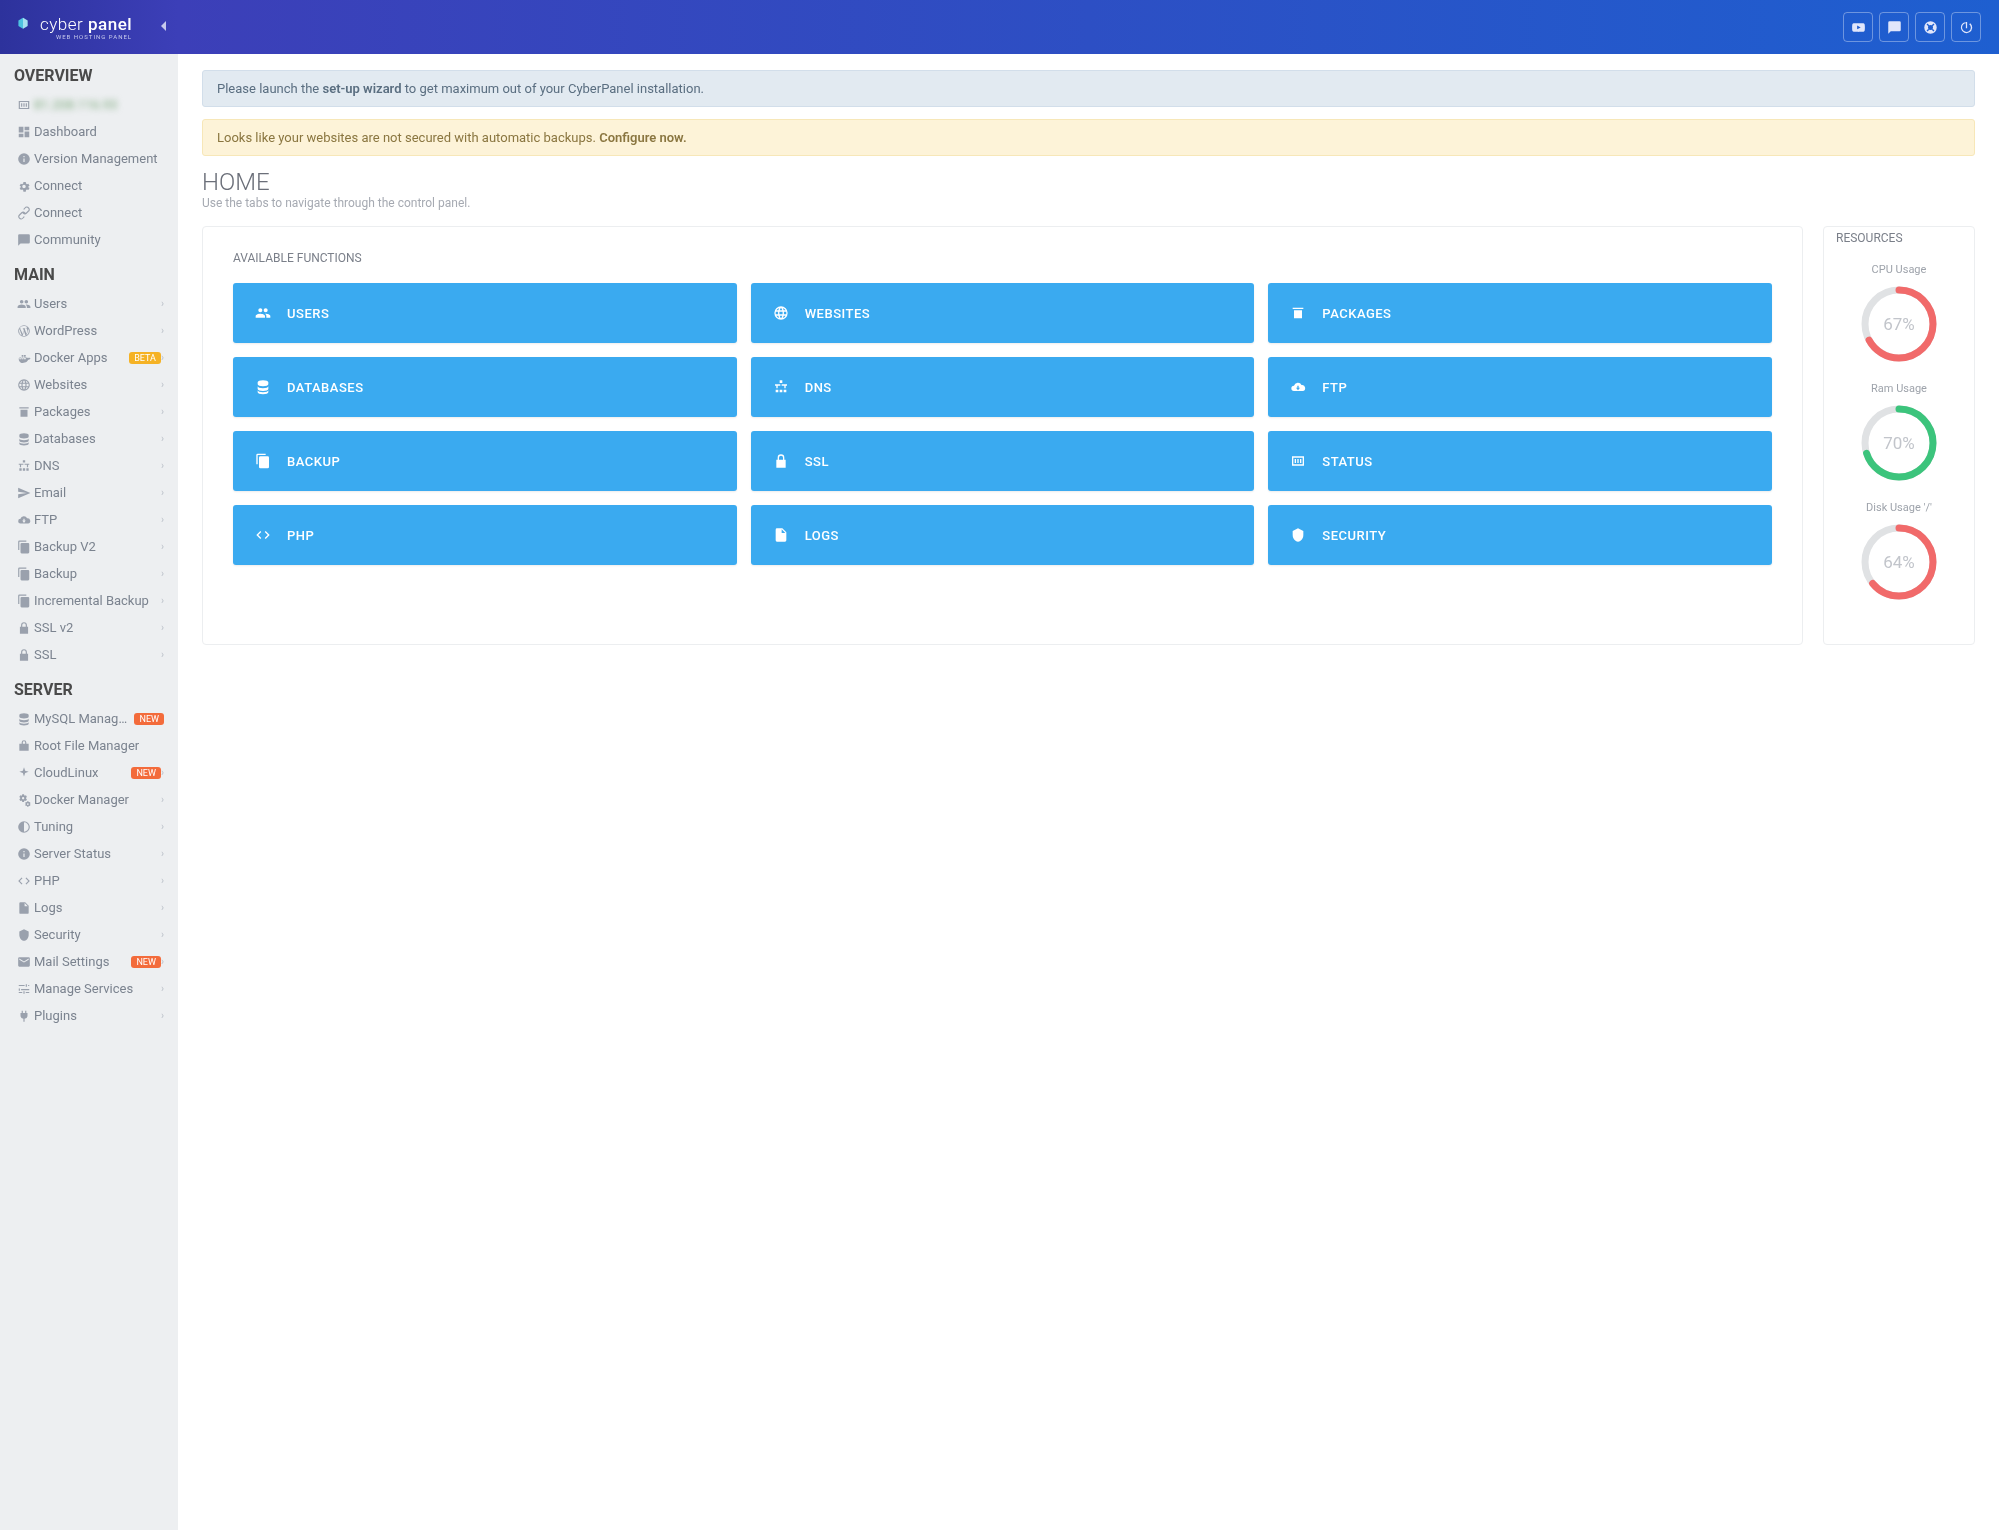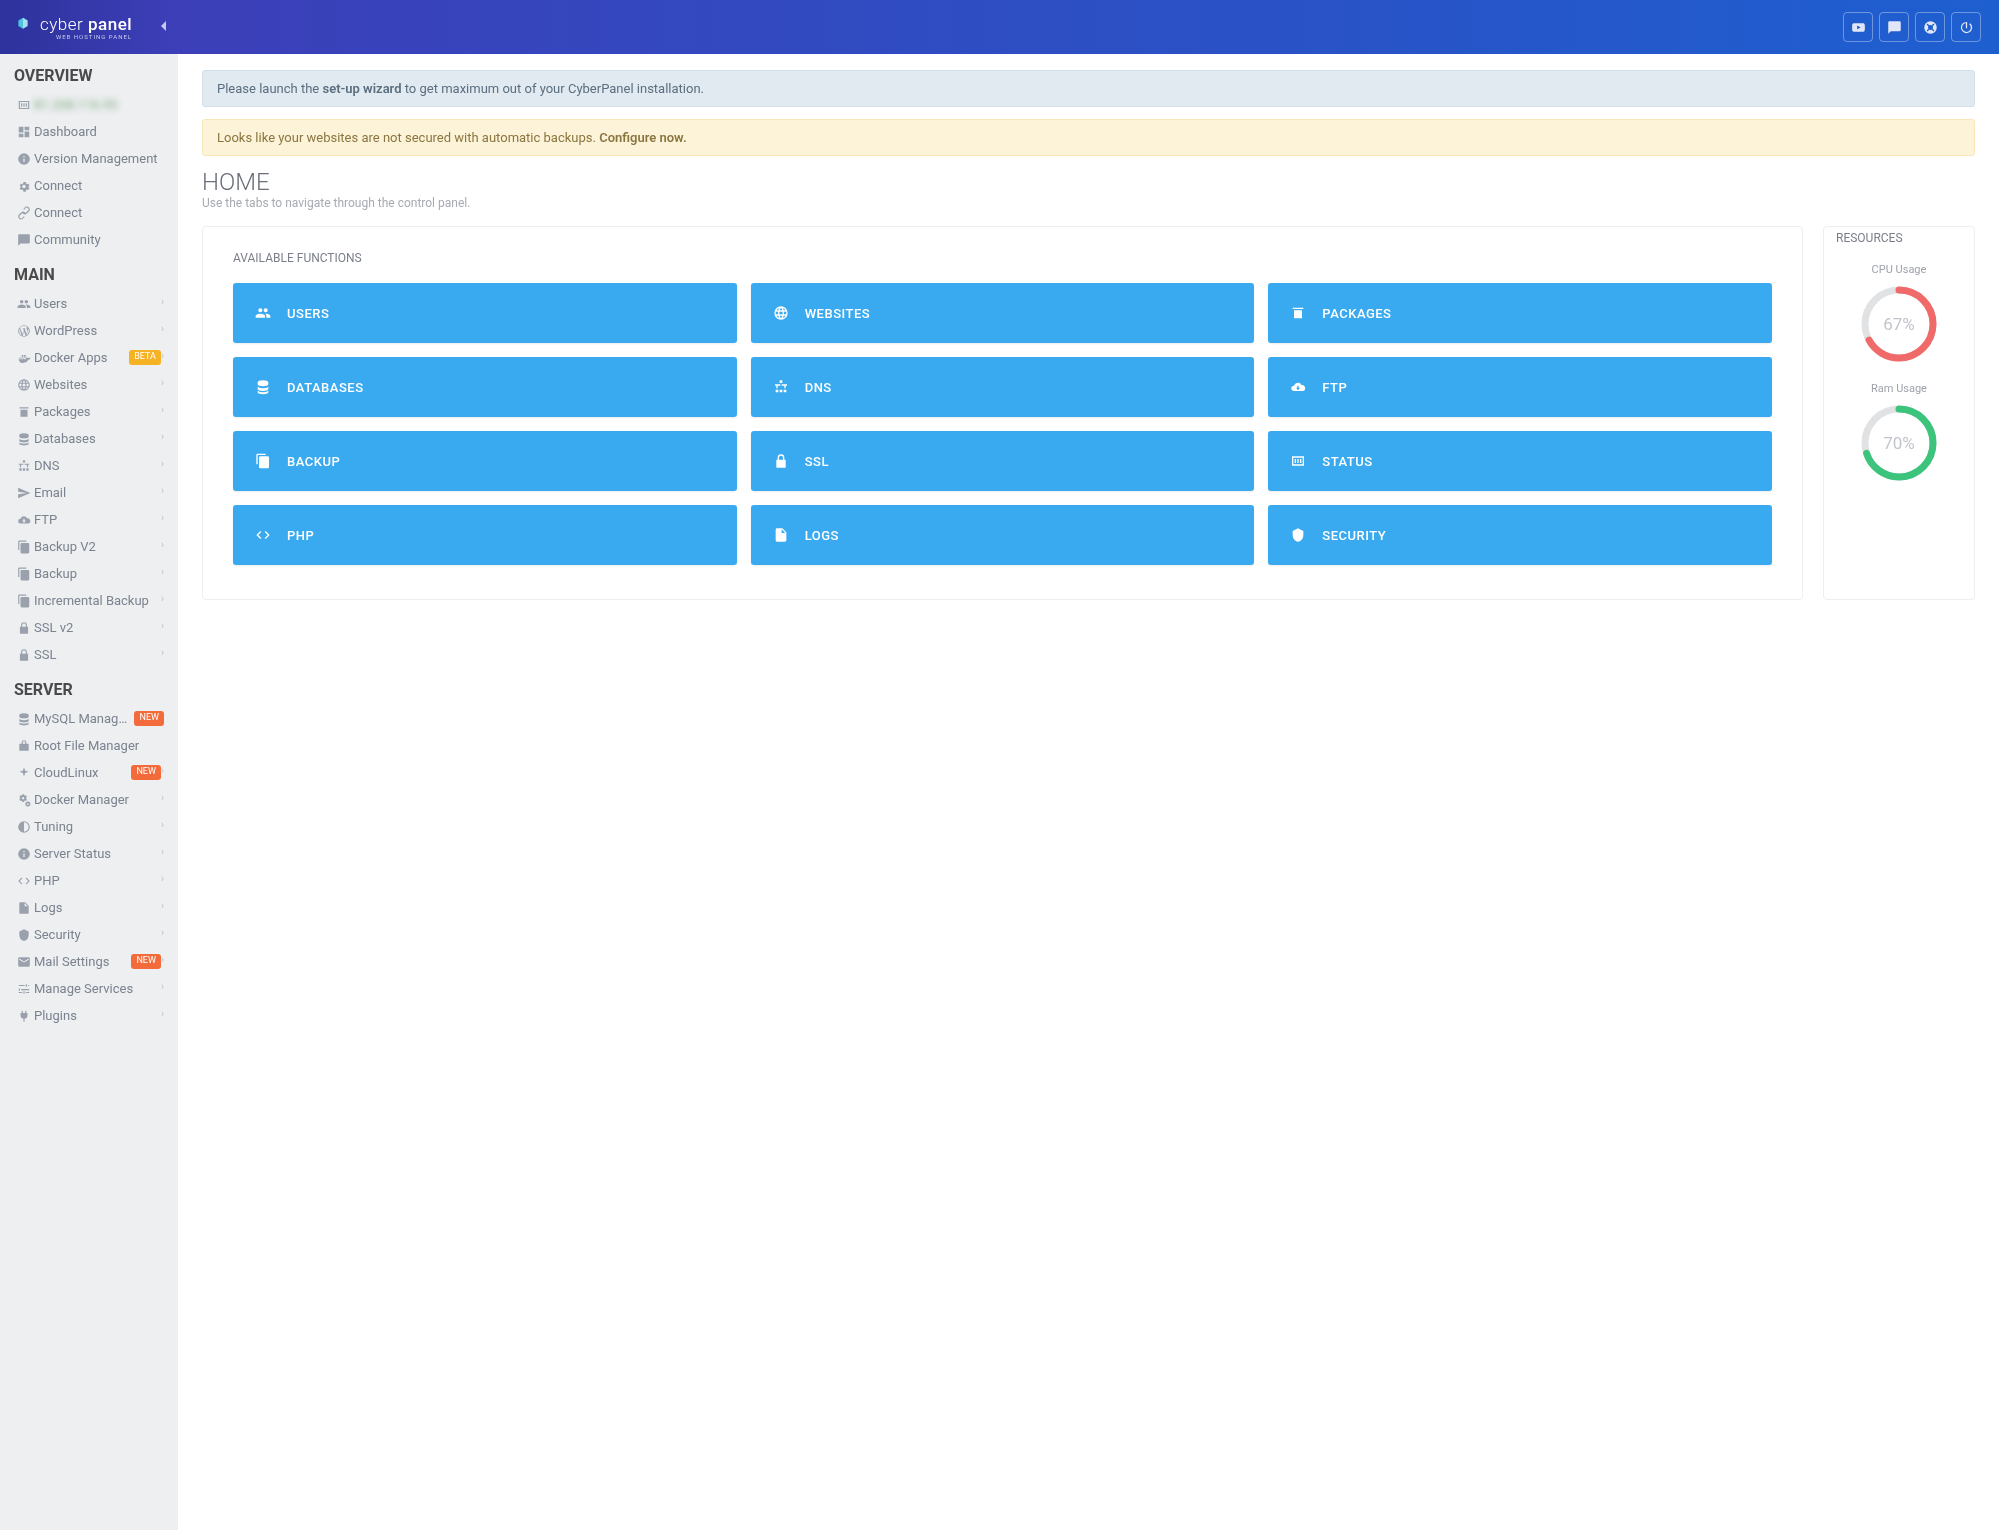--- a/index.html
+++ b/index.html
@@ -8,21 +8,21 @@
 .sidebar { width:178px; background:#edeff1; flex-shrink:0; padding-bottom:20px; }
 .brand-bar { height:54px; display:flex; align-items:center; padding:0 12px; background:linear-gradient(90deg,#2d329c,#3c3fb8); position:relative; }
 .brand-logo { display:flex; align-items:center; gap:6px;text-align:right; }
 .logo-mark { width:22px; height:22px; }
 .brand-text { color:#fff; font-size:17px; font-weight:300; letter-spacing:.5px; }
 .brand-text b { font-weight:500; }
 .brand-sub { color:#c7c9ec; font-size:6px; letter-spacing:1px; display:block; margin-top:-1px; }
 .collapse-btn { position:absolute; right:6px; top:18px; color:#c7c9ec; width:16px; height:16px; display:flex; align-items:center; justify-content:center; cursor:pointer; font-size:10px;}
 .section-head { font-size:16px; font-weight:700; color:#4a4a4a; padding:12px 14px 6px; }
 .nav { list-style:none; }
-.nav-item { display:flex; padding:6px 14px; color:#7b838f; font-size:13px; cursor:pointer; position:relative; min-height:26px;}
+.nav-item { display:flex; align-items:center; padding:6px 14px; color:#7b838f; font-size:13px; cursor:pointer; position:relative; min-height:26px;}
 .nav-item .nico { width:20px; display:inline-flex; align-items:center; justify-content:center; color:#9aa1ad; font-size:13px;}
 .nav-item .nlabel { flex:1; overflow:hidden; text-overflow:ellipsis; white-space:nowrap;}
 .nav-item .chev { color:#bcc1c9; font-size:10px; }
 .badge { font-size:9px; padding:1px 5px; border-radius:3px; color:#fff; margin-left:6px; }
 .badge-beta { background:#f5b225;margin-left:20px; }
 .badge-new { background:#f36b3b; }
 .nav-ip { filter:blur(3px); color:#7da97d;}
 .main { flex:1; display:flex; flex-direction:column; }
 .topbar { height:54px; background:linear-gradient(90deg,#3c3fb8,#1e5fd0); display:flex; align-items:center; justify-content:flex-end; padding:0 18px; gap:6px;}
 .topbtn { width:30px; height:30px; border:1px solid rgba(255,255,255,.35); border-radius:4px; display:flex; align-items:center; justify-content:center; color:#e1e6fb; cursor:pointer; font-size:13px;}
@@ -630,18 +630,28 @@
               <div class="gauge-block">
                 <div class="gauge-title">Ram Usage</div>
                 <div class="gauge">
                   <svg width="80" height="80">
                     <circle cx="40" cy="40" r="34" fill="none" stroke-width="7" class="gauge-track"></circle>
                     <circle cx="40" cy="40" r="34" fill="none" stroke-width="7" class="gauge-bar" stroke="#3cc47c" stroke-dasharray="213.62830044410595" stroke-dashoffset="64.08849013323179"></circle>
                   </svg>
                   <div class="gauge-val">70%</div>
                 </div>
               </div>
+              <div class="gauge-block">
+                <div class="gauge-title">Disk Usage '/'</div>
+                <div class="gauge">
+                  <svg width="80" height="80">
+                    <circle cx="40" cy="40" r="34" fill="none" stroke-width="7" class="gauge-track"></circle>
+                    <circle cx="40" cy="40" r="34" fill="none" stroke-width="7" class="gauge-bar" stroke="#f16a6a" stroke-dasharray="213.62830044410595" stroke-dashoffset="76.90618815987814"></circle>
+                  </svg>
+                  <div class="gauge-val">64%</div>
+                </div>
+              </div>
             </div>
         </div>
       </div>
     </div>
   </div>
 </div>
 
 </body></html>

